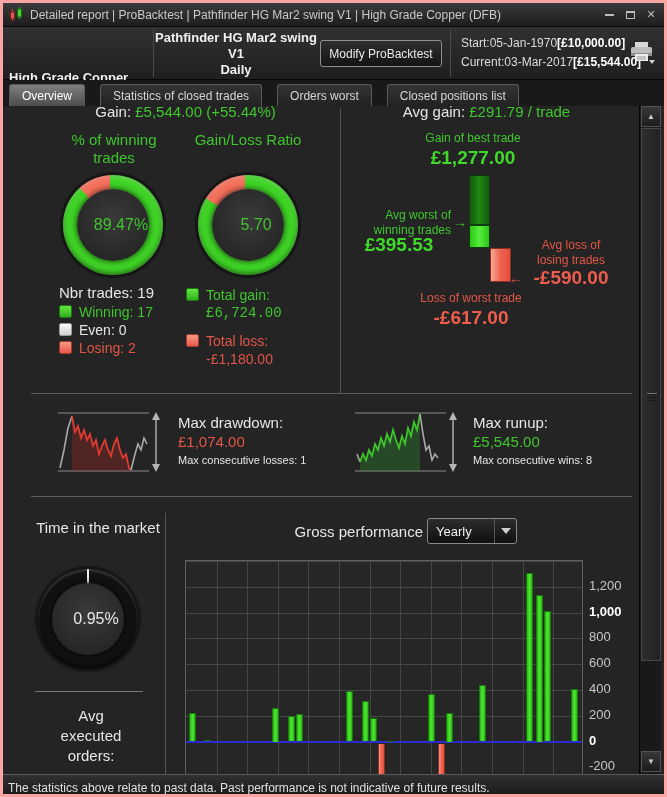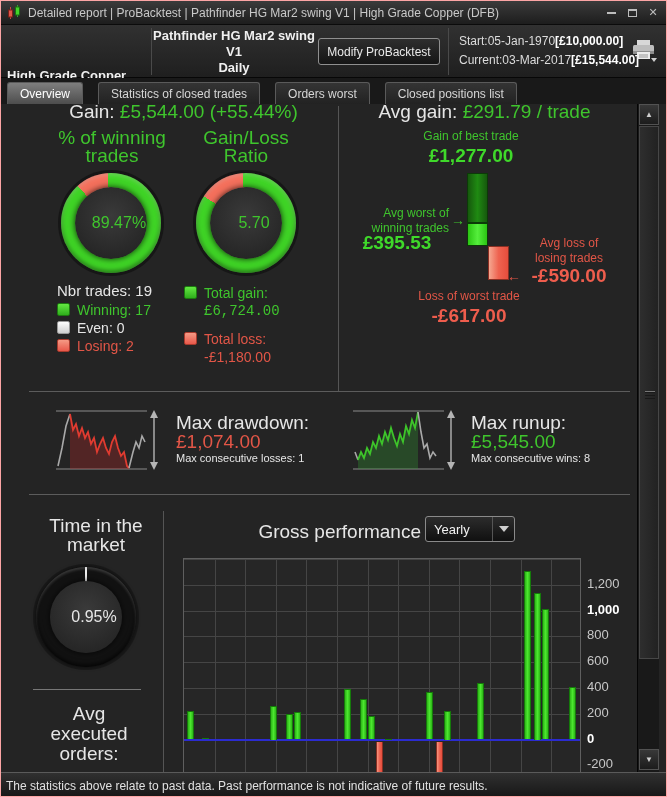--- a/index.html
+++ b/index.html
@@ -1,17 +1,17 @@
 <!DOCTYPE html>
 <html><head>
 <meta charset="utf-8">
 <style>
   html,body{margin:0;padding:0;background:#0a0a0a;}
   *{box-sizing:border-box;font-family:"Liberation Sans","DejaVu Sans",sans-serif;}
-  .win{position:relative;width:667px;height:797px;background:#242424;border:1px solid #fca5a5;outline:1px solid #000;overflow:hidden;}
+  .win{position:relative;width:667px;height:797px;background:#242424;border:3px solid #fca5a5;outline:1px solid #000;overflow:hidden;}
   
   .titlebar{position:absolute;left:0;top:0;width:100%;height:24px;background:linear-gradient(#3b3b3b,#1d1d1d);display:flex;align-items:center;padding:0 6px;border-bottom:1px solid #0b0b0b;}
   .app-icon{width:15px;height:15px;margin-right:6px;flex:0 0 auto;}
   .title-text{color:#c9c9c9;font-size:12px;white-space:nowrap;overflow:hidden;flex:1;}
   .win-btns{display:flex;gap:7px;align-items:center;margin-left:8px;}
   .wbtn{width:14px;height:14px;display:flex;align-items:center;justify-content:center;color:#bdbdbd;font-size:11px;cursor:default;}
   .minglyph{display:block;width:9px;height:0;border-bottom:2px solid #bdbdbd;}
   .maxglyph{display:block;width:9px;height:8px;border:1px solid #bdbdbd;border-top:2px solid #bdbdbd;}
   
   .header{position:absolute;left:0;top:24px;width:100%;height:53px;background:linear-gradient(#313131,#1f1f1f);border-bottom:1px solid #070707;}
@@ -32,21 +32,21 @@
   .tab.active{background:linear-gradient(#7e7e7e,#4d4d4d);color:#fff;}
   
   .content{position:absolute;left:0;top:103px;width:100%;height:668px;background:#242424;overflow:hidden;}
   .content .abs{position:absolute;}
   .lbl{color:#e6e6e6;}
   .tgreen{color:#3fc52d;}
   .tgreenb{color:#3fd92a;}
   .tred{color:#e25647;}
   .tredb{color:#ef5d4d;}
   .twhite{color:#e6e6e6;}
-  .big15{font-size:19px;}
+  .big15{font-size:15px;}
   .big19{font-size:19px;font-weight:bold;}
   .small12{font-size:12px;}
   .small11{font-size:11px;}
   .ctr{text-align:center;}
   .vdiv{width:1px;background:#555;}
   .hdiv{height:1px;background:#5c5c5c;}
   
   .donut{width:106px;height:106px;border-radius:50%;background:#161616;padding:3px;}
   .ring{width:100px;height:100px;border-radius:50%;position:relative;box-shadow:inset 0 2px 4px rgba(255,255,255,.25), inset 0 -2px 5px rgba(0,0,0,.5);}
   .hole{position:absolute;left:14px;top:14px;width:72px;height:72px;border-radius:50%;background:radial-gradient(circle at 50% 40%, #3a3a3a, #262626 75%);box-shadow:0 0 6px rgba(0,0,0,.8);display:flex;align-items:center;justify-content:center;padding-left:16px;}

